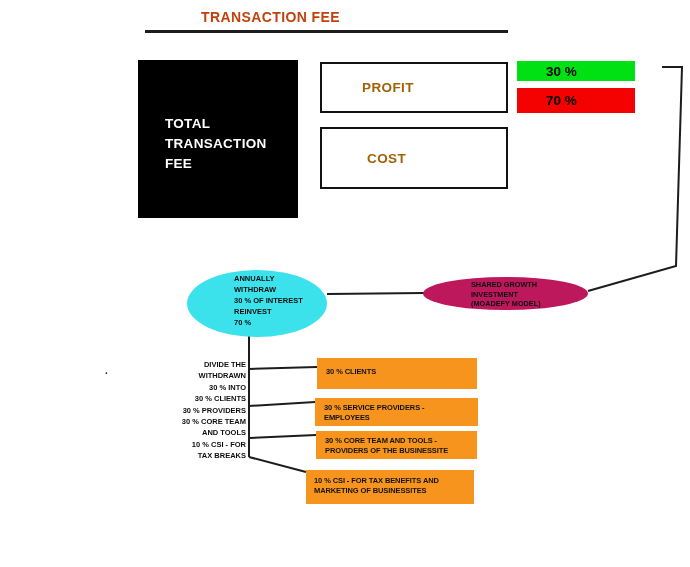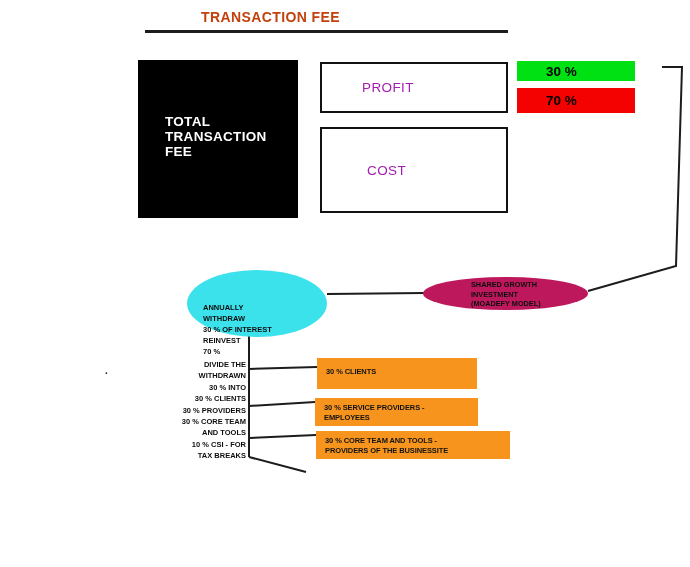--- a/index.html
+++ b/index.html
@@ -23,66 +23,66 @@
   svg.connectors { position:absolute; left:0; top:0; pointer-events:none; }
   svg.connectors * { fill:none; stroke:#1c1c1c; stroke-width:2; }
 
   
   .black-box {
     position:absolute; left:138px; top:60px; width:160px; height:158px;
     background:#000;
   }
   .black-box .txt {
     position:absolute; left:27px; top:54px; color:#fff;
-    font-size:13.5px; font-weight:bold; line-height:15px; white-space:pre;
+    font-size:13.5px; font-weight:bold; line-height:20px; white-space:pre;
     letter-spacing:.3px;
   }
 
   
   .outline-box {
     position:absolute; background:#fff; border:2px solid #121212;
     box-sizing:border-box; display:flex; align-items:center;
-    font-size:13.5px; font-weight:normal; letter-spacing:.4px; color:#a21caf;text-align:center;
+    font-size:13.5px; font-weight:bold; letter-spacing:.4px; color:#a16207;text-align:center;
   }
   .outline-box.profit { left:320px; top:62px; width:188px; height:51px; padding-left:40px; }
-  .outline-box.cost   { left:320px; top:127px; width:188px; height:86px; padding-left:45px; }
+  .outline-box.cost   { left:320px; top:127px; width:188px; height:62px; padding-left:45px; }
 
   
   .bar {
     position:absolute; left:517px; width:118px;
     display:flex; align-items:center; padding-left:29px; box-sizing:border-box;
     font-size:13.5px; font-weight:bold; color:#000;
   }
   .bar.green { top:61px; height:20px; }
   .bar.red   { top:88px; height:25px; }
 
   
   .ellipse { position:absolute; border-radius:50%; }
   .ellipse .etxt { position:absolute; font-weight:bold; white-space:pre; color:#0d0d0d; }
   .ellipse.cyan   { left:187px; top:270px; width:140px; height:67px; }
-  .ellipse.cyan .etxt   { left:16px; top:4px; font-size:7.5px; line-height:10.9px;margin-top:29px; }
+  .ellipse.cyan .etxt   { left:47px; top:4px; font-size:7.5px; line-height:10.9px; }
   .ellipse.yellow { left:423px; top:277px; width:165px; height:33px; }
   .ellipse.yellow .etxt { left:48px; top:3px; font-size:7.3px; line-height:9.6px; }
 
   
   .divide-note {
     position:absolute; left:177px; top:359px;
     font-size:7.5px; font-weight:bold; line-height:11.4px; white-space:pre;
     color:#0d0d0d; letter-spacing:0px;text-align:right;
   }
 
   
   .orange-box {
     position:absolute; box-sizing:border-box;
     font-size:7.5px; font-weight:bold; line-height:10.2px; white-space:pre;
     color:#131313; letter-spacing:-0.1px;
   }
   .orange-box.b1 { left:317px; top:358px; width:160px; height:31px; padding:9px 0 0 9px; }
   .orange-box.b2 { left:315px; top:398px; width:163px; height:28px; padding:5px 0 8px 9px; }
-  .orange-box.b3 { left:316px; top:431px; width:194px; height:28px; padding:5px 8px 0 9px; }
+  .orange-box.b3 { left:316px; top:431px; width:161px; height:28px; padding:5px 8px 0 9px; }
   .orange-box.b4 { left:306px; top:470px; width:168px; height:34px; padding:6px 0 0 8px; }
 
   .stray-dot {
     position:absolute; left:105px; top:365px;
     font-size:10px; font-weight:bold; color:#222;
   }
 </style>
 </head>
 <body>
 
@@ -143,16 +143,18 @@
 30 % CORE TEAM
          AND TOOLS
 10 % CSI - FOR
           TAX BREAKS</div>
 
   <div class="orange-box b1" style="background-color: rgb(247, 148, 30);">30 % CLIENTS</div>
   <div class="orange-box b2" style="background-color: rgb(247, 148, 30);">30 % SERVICE PROVIDERS -
 EMPLOYEES</div>
   <div class="orange-box b3" style="background-color: rgb(247, 148, 30);">30 % CORE TEAM AND TOOLS -
 PROVIDERS OF THE BUSINESSITE</div>
+  <div class="orange-box b4" style="background-color: rgb(247, 148, 30);">10 % CSI - FOR TAX BENEFITS AND
+MARKETING OF BUSINESSITES</div>
 
   <div class="stray-dot">.</div>
 
 </div>
 
 </body></html>

